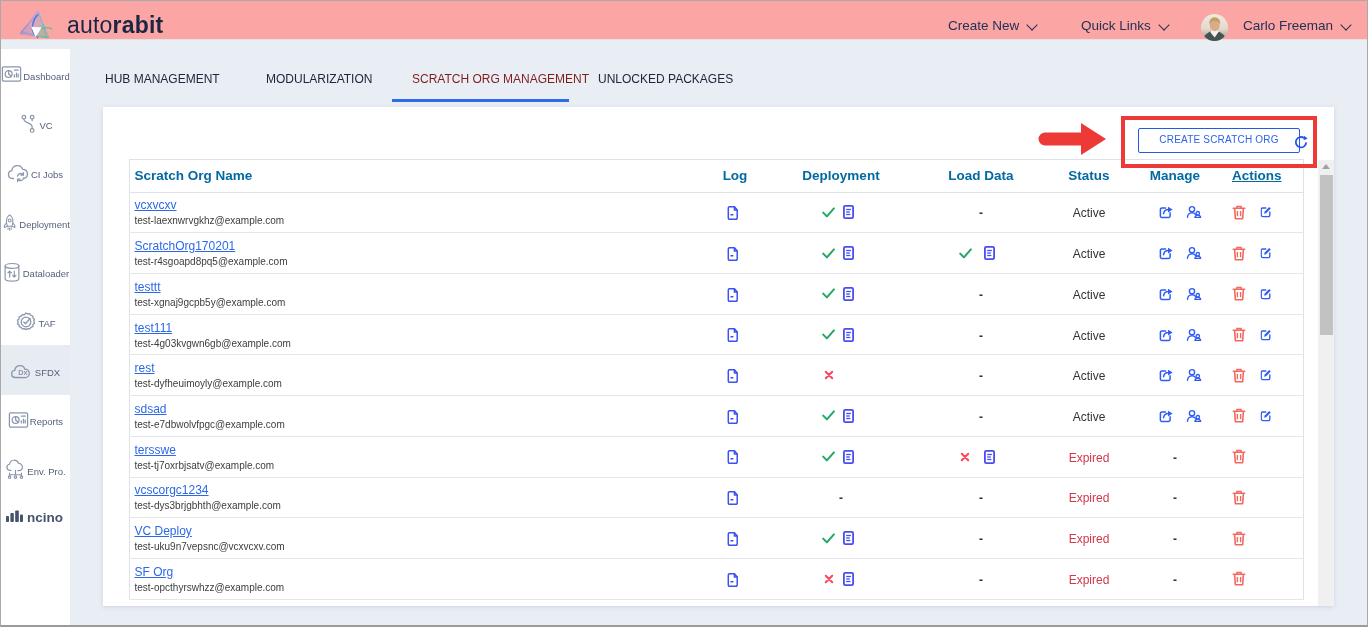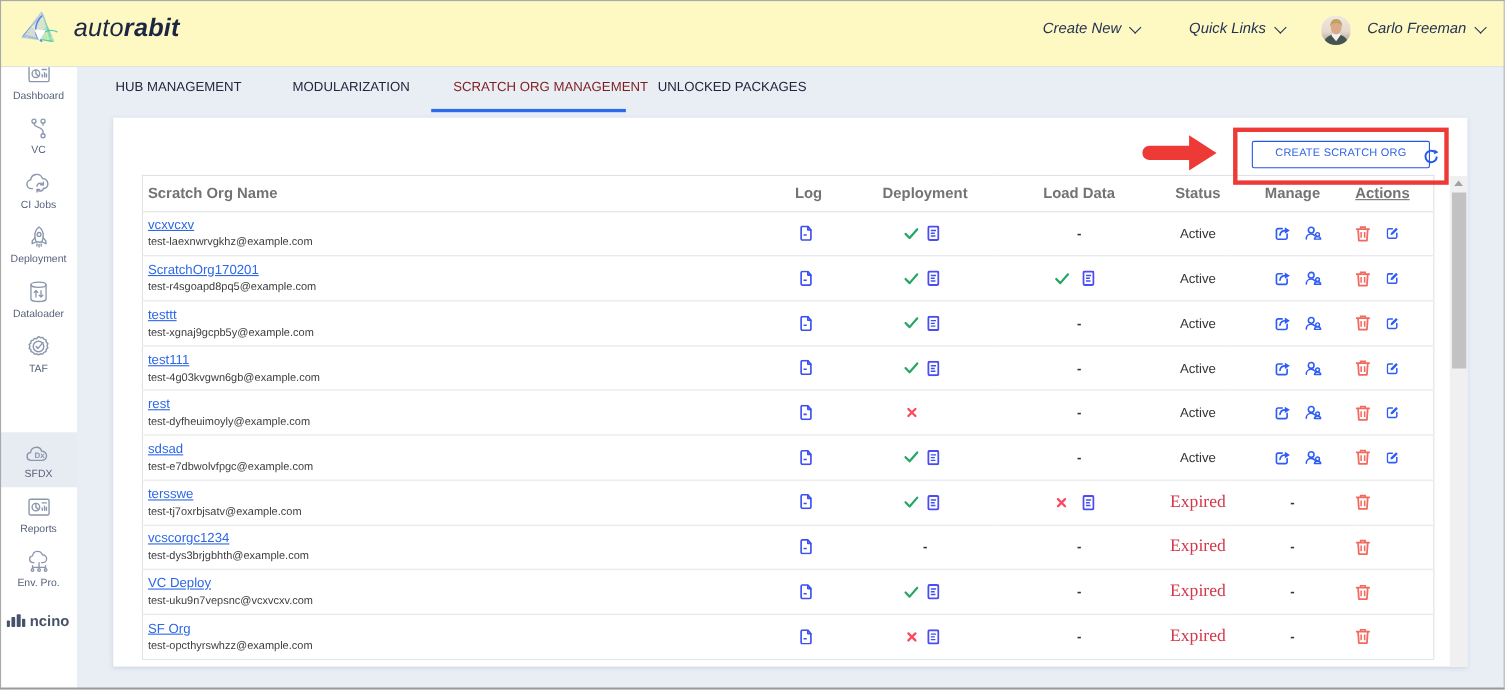--- a/index.html
+++ b/index.html
@@ -1,60 +1,60 @@
 <!DOCTYPE html>
 <html><head>
 <meta charset="utf-8">
 <style>
 * { margin:0; padding:0; box-sizing:border-box; }
 html,body { width:1368px; height:627px; overflow:hidden; }
 body { font-family:"Liberation Sans", sans-serif; position:relative; background:#e9eef5; }
 #frame { position:absolute; left:0; top:0; width:1368px; height:627px; border:1px solid #a9a9a9; border-bottom:2px solid #9b9b9b; pointer-events:none; z-index:99; }
 
-#hdr { position:absolute; left:0; top:0; width:1368px; height:61px; background:#fef9c3; border-bottom:1px solid #e2e2e2; z-index:5;font-style:italic; }
+#hdr { position:absolute; left:0; top:0; width:1368px; height:40px; background:#fca5a5; border-bottom:1px solid #e2e2e2; z-index:5; }
 #logo { position:absolute; left:16px; top:8px; }
 #brand { position:absolute; left:67px; top:12px; font-size:23px; color:#1b2644; letter-spacing:0.2px; }
 #brand b { font-weight:bold; }
 .navitem { position:absolute; top:18px; font-size:13.5px; color:#233253; }
 .chev { display:inline-block; width:9px; height:9px; margin-left:9px; position:relative; top:-1px; }
 .chev:before { content:""; position:absolute; left:0; top:1px; width:7px; height:7px; border-right:1.8px solid #233253; border-bottom:1.8px solid #233253; transform:rotate(45deg); }
 #avatar { position:absolute; left:1201px; top:14px; width:27px; height:27px; border-radius:50%; overflow:hidden; }
 
 #side { position:absolute; left:0; top:49px; width:70px; height:578px; background:#fff; z-index:4; }
-.sitem { width:70px; height:49.4px; display:flex; flex-direction:column; align-items:center; justify-content:center; padding-top:2px; }
-.sitem.active { background:#e7ebf2;margin-top:48px; }
+.sitem { width:70px; height:49.4px; display:flex; flex-direction:row; align-items:center; justify-content:center; padding-top:2px; }
+.sitem.active { background:#e7ebf2; }
 .sitem .lbl { font-size:9.5px; color:#55617a; margin-top:3px; white-space:nowrap; }
 .sitem svg { display:block; }
 #ncino { margin-top:14px; display:flex; align-items:center; justify-content:center; }
 
 .tab { position:absolute; top:72px; font-size:12px; letter-spacing:0px; color:#22263b; z-index:2; }
 .tab.active { color:#7f1d1d;margin-left:20px; }
 #tabline { position:absolute; left:392px; top:99px; width:177px; height:2.5px; background:#2c6ce8; z-index:2; }
 
 #card { position:absolute; left:103px; top:107px; width:1231px; height:499px; background:#fff; box-shadow:0 1px 4px rgba(120,135,160,0.25); z-index:1; }
 #createbtn { position:absolute; left:1035px; top:21px; width:162px; height:25px; border:1.5px solid #2558e8; border-radius:2px; color:#2e62e8; font-size:10px; letter-spacing:0.2px; text-align:center; line-height:22px; background:#fff; }
 #refresh { position:absolute; left:1191px; top:28px; }
 
 #sbtrack { position:absolute; left:1215px; top:53px; width:16px; height:446px; background:#f0f0f0; }
 #sbthumb { position:absolute; left:1.5px; top:15px; width:13px; height:160px; background:#c2c2c2; }
 #sbarrow { position:absolute; left:4px; top:4px; width:0; height:0; border-left:4px solid transparent; border-right:4px solid transparent; border-bottom:5px solid #a2a2a2; }
 
 table { position:absolute; left:25.5px; top:52px; border-collapse:collapse; table-layout:fixed; width:1174px; }
 table, th, td { border:0; }
 #tbl { border:1px solid #dfe2e6; }
-th { height:32.5px; font-size:13.5px; color:#737373; font-weight:bold; border-bottom:1px solid #dfe2e6; }
+th { height:32.5px; font-size:13.5px; color:#0369a1; font-weight:bold; border-bottom:1px solid #dfe2e6; }
 th.name { text-align:left; padding-left:5px; }
 td { height:40.72px; border-bottom:1px solid #e4e6ea; text-align:center; vertical-align:middle; }
 td svg { vertical-align:middle; }
 td.log svg { transform:translateX(-2.5px); }
 td.name { text-align:left; padding-left:5px; }
 td.name a { color:#2d68e8; font-size:12px; text-decoration:underline; position:relative; top:-1.5px; }
 td.name .em { color:#3d3d3d; font-size:10px; margin-top:2px; position:relative; top:-1.5px; }
 .stA { font-size:12px; color:#333; }
-.stE { font-size:16px; color:#d2374a;font-family:Liberation Serif, serif; }
+.stE { font-size:12px; color:#d2374a; }
 .dash { font-size:12px; color:#333; font-weight:bold; }
 .grp { display:flex; align-items:center; justify-content:center; }
 .grp .slot { display:flex; align-items:center; justify-content:center; }
 
 .gdep { transform:translateX(-3px); }
 .gdep .s1 { width:13px; margin-right:7px; }
 .gdep .s2 { width:12px; }
 
 .gld { transform:translateX(-4px); }
 .gld .s1 { width:13px; margin-right:12px; }

